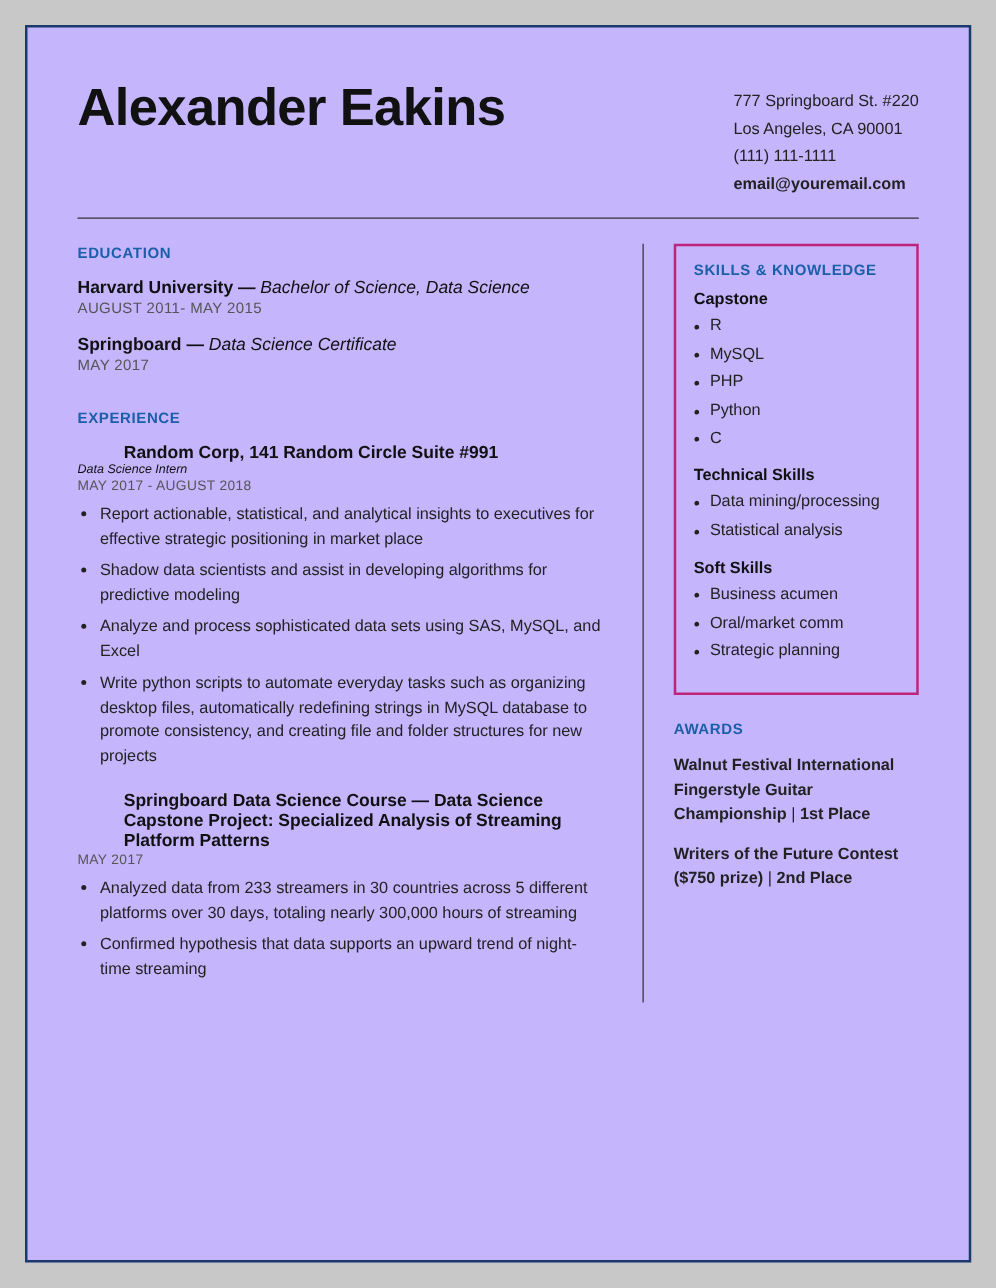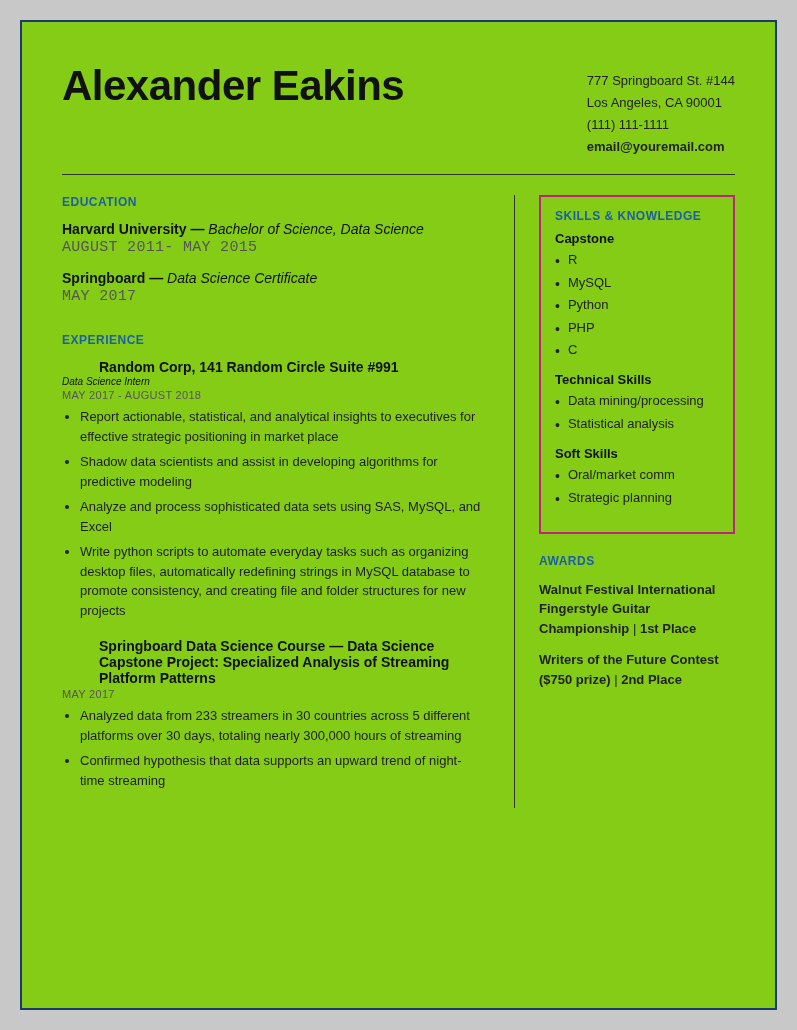--- a/index.html
+++ b/index.html
@@ -5,21 +5,21 @@
     * { box-sizing: border-box; margin: 0; padding: 0; }
     body {
       background: #c8c8c8;
       display: flex;
       justify-content: center;
       align-items: flex-start;
       padding: 20px;
       font-family: Georgia, 'Times New Roman', serif;
     }
     .resume-wrapper {
-      background: #84cc16;
+      background: #c4b5fd;
       border: 2px solid #1a3a6b;
       width: 757px;
       min-height: 990px;
       padding: 40px 40px 60px 40px;
     }
     .header-section {
       display: flex;
       justify-content: space-between;
       align-items: flex-start;
       padding-bottom: 16px;
@@ -76,23 +76,23 @@
       font-size: 14px;
       font-weight: bold;
       font-family: Arial, sans-serif;
       color: #111;
     }
     .edu-entry .school-line .degree {
       font-weight: normal;
       font-style: italic;
     }
     .edu-entry .date {
-      font-size: 15px;
+      font-size: 12px;
       color: #555;
-      font-family: Liberation Mono, monospace;
+      font-family: Liberation Sans, sans-serif;
       text-transform: uppercase;
       letter-spacing: 0.3px;
       margin-top: 2px;
     }
     .experience-section {}
     .exp-entry {
       margin-bottom: 18px;
     }
     .exp-entry .company-line {
       font-size: 14px;
@@ -183,21 +183,21 @@
 </head>
 <body>
 
 <div class="resume-wrapper">
 
   <div class="header-section">
     <div class="name-block">
       <h1>Alexander Eakins</h1>
     </div>
     <div class="contact-block">
-      <div>777 Springboard St. #144</div>
+      <div>777 Springboard St. #220</div>
       <div>Los Angeles, CA 90001</div>
       <div>(111) 111-1111</div>
       <div class="email">email@youremail.com</div>
     </div>
   </div>
 
   <div class="two-col">
 
     <div class="left-col">
 
@@ -259,24 +259,24 @@
         <div class="skill-category">
           <div class="cat-label">Capstone</div>
           <ul>
             <li>
                 <span>R</span>
               </li>
             <li>
                 <span>MySQL</span>
               </li>
             <li>
+                <span>PHP</span>
+              </li>
+            <li>
                 <span>Python</span>
-              </li>
-            <li>
-                <span>PHP</span>
               </li>
             <li>
                 <span>C</span>
               </li>
           </ul>
         </div>
 
         <div class="skill-category">
           <div class="cat-label">Technical Skills</div>
           <ul>
@@ -285,20 +285,23 @@
               </li>
             <li>
                 <span>Statistical analysis</span>
               </li>
           </ul>
         </div>
 
         <div class="skill-category">
           <div class="cat-label">Soft Skills</div>
           <ul>
+            <li>
+                <span>Business acumen</span>
+              </li>
             <li>
                 <span>Oral/market comm</span>
               </li>
             <li>
                 <span>Strategic planning</span>
               </li>
           </ul>
         </div>
       </div>
 

